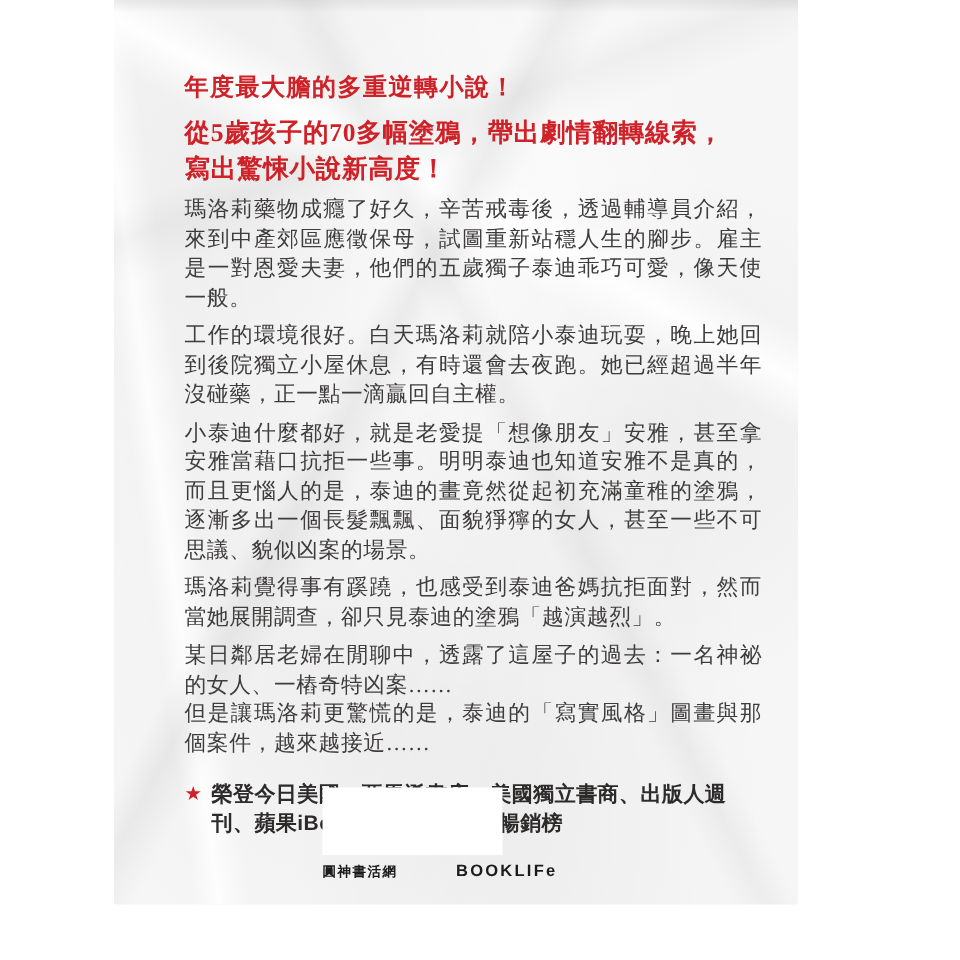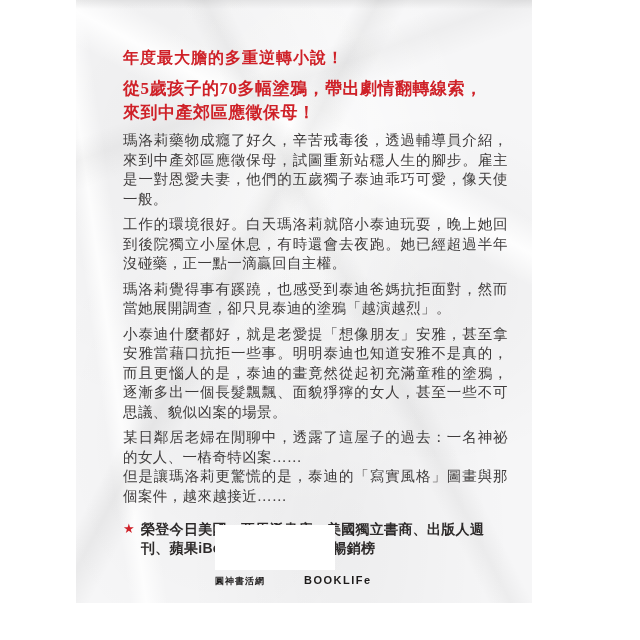--- a/index.html
+++ b/index.html
@@ -89,27 +89,27 @@
 </style>
 </head>
 <body>
 
 <div class="page">
   <div class="cover">
     <div class="content">
 
       <p class="headline-l1">年度最大膽的多重逆轉小說！</p>
       <p class="headline-serif">從5歲孩子的70多幅塗鴉，帶出劇情翻轉線索，</p>
-      <p class="headline-serif">來到中產郊區應徵保母！</p>
+      <p class="headline-serif">寫出驚悚小說新高度！</p>
 
 
       <p class="para">瑪洛莉藥物成癮了好久，辛苦戒毒後，透過輔導員介紹，來到中產郊區應徵保母，試圖重新站穩人生的腳步。雇主是一對恩愛夫妻，他們的五歲獨子泰迪乖巧可愛，像天使一般。</p>
       <p class="para">工作的環境很好。白天瑪洛莉就陪小泰迪玩耍，晚上她回到後院獨立小屋休息，有時還會去夜跑。她已經超過半年沒碰藥，正一點一滴贏回自主權。</p>
+      <p class="para">小泰迪什麼都好，就是老愛提「想像朋友」安雅，甚至拿安雅當藉口抗拒一些事。明明泰迪也知道安雅不是真的，而且更惱人的是，泰迪的畫竟然從起初充滿童稚的塗鴉，逐漸多出一個長髮飄飄、面貌猙獰的女人，甚至一些不可思議、貌似凶案的場景。</p>
       <p class="para">瑪洛莉覺得事有蹊蹺，也感受到泰迪爸媽抗拒面對，然而當她展開調查，卻只見泰迪的塗鴉「越演越烈」。</p>
-      <p class="para">小泰迪什麼都好，就是老愛提「想像朋友」安雅，甚至拿安雅當藉口抗拒一些事。明明泰迪也知道安雅不是真的，而且更惱人的是，泰迪的畫竟然從起初充滿童稚的塗鴉，逐漸多出一個長髮飄飄、面貌猙獰的女人，甚至一些不可思議、貌似凶案的場景。</p>
       <p class="para">某日鄰居老婦在閒聊中，透露了這屋子的過去：一名神祕的女人、一樁奇特凶案……</p>
       <p class="para tight">但是讓瑪洛莉更驚慌的是，泰迪的「寫實風格」圖畫與那個案件，越來越接近……</p>
 
       <div class="awards">
         <div class="award-row">
           <span class="award-star">★</span>
           <span class="award-text">榮登今日美國、亞馬遜書店、美國獨立書商、出版人週刊、蘋果iBooks電子書等各大暢銷榜</span>
         </div>
 
       </div>

